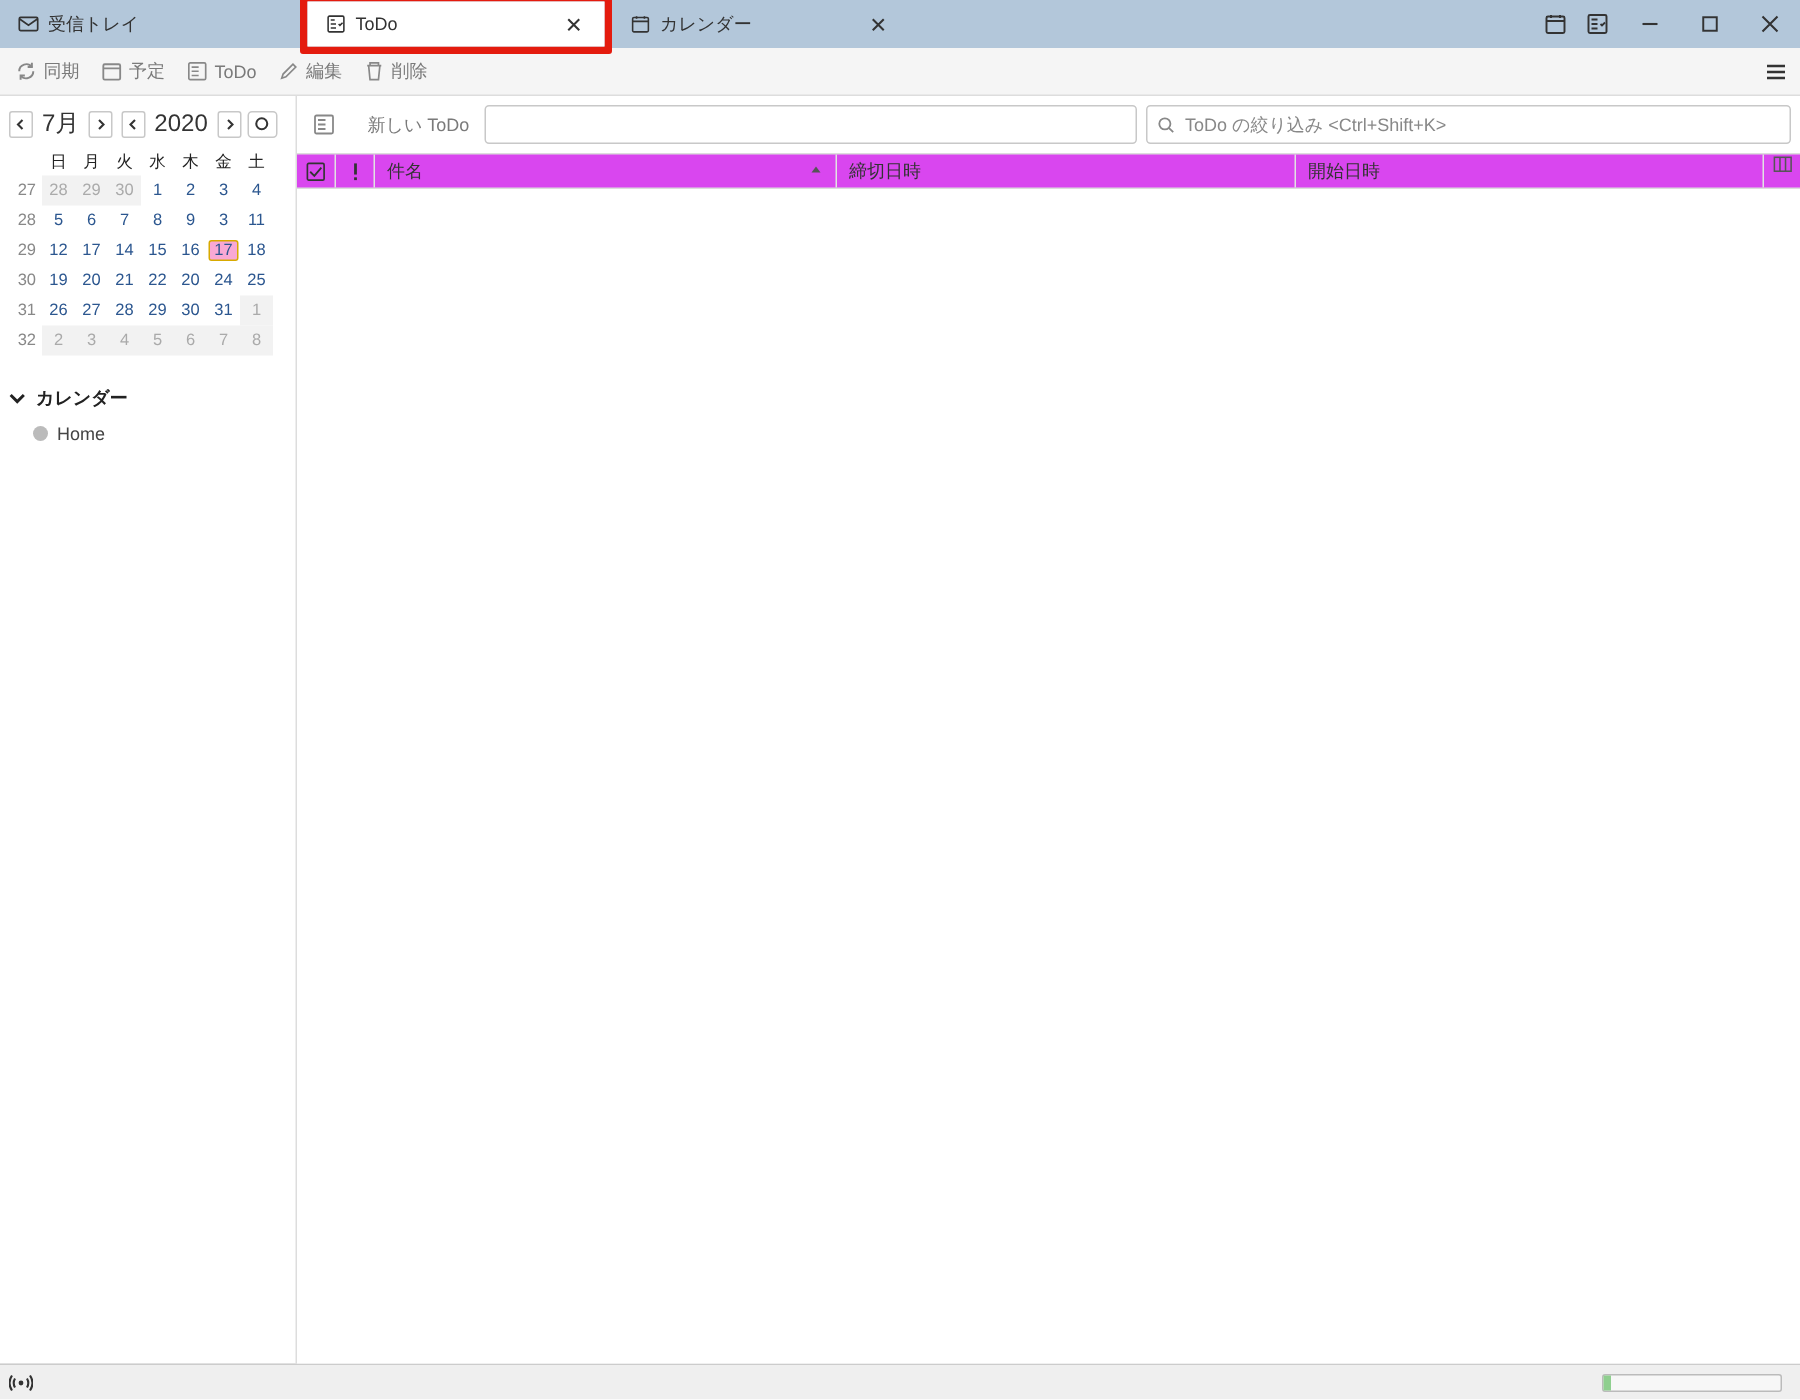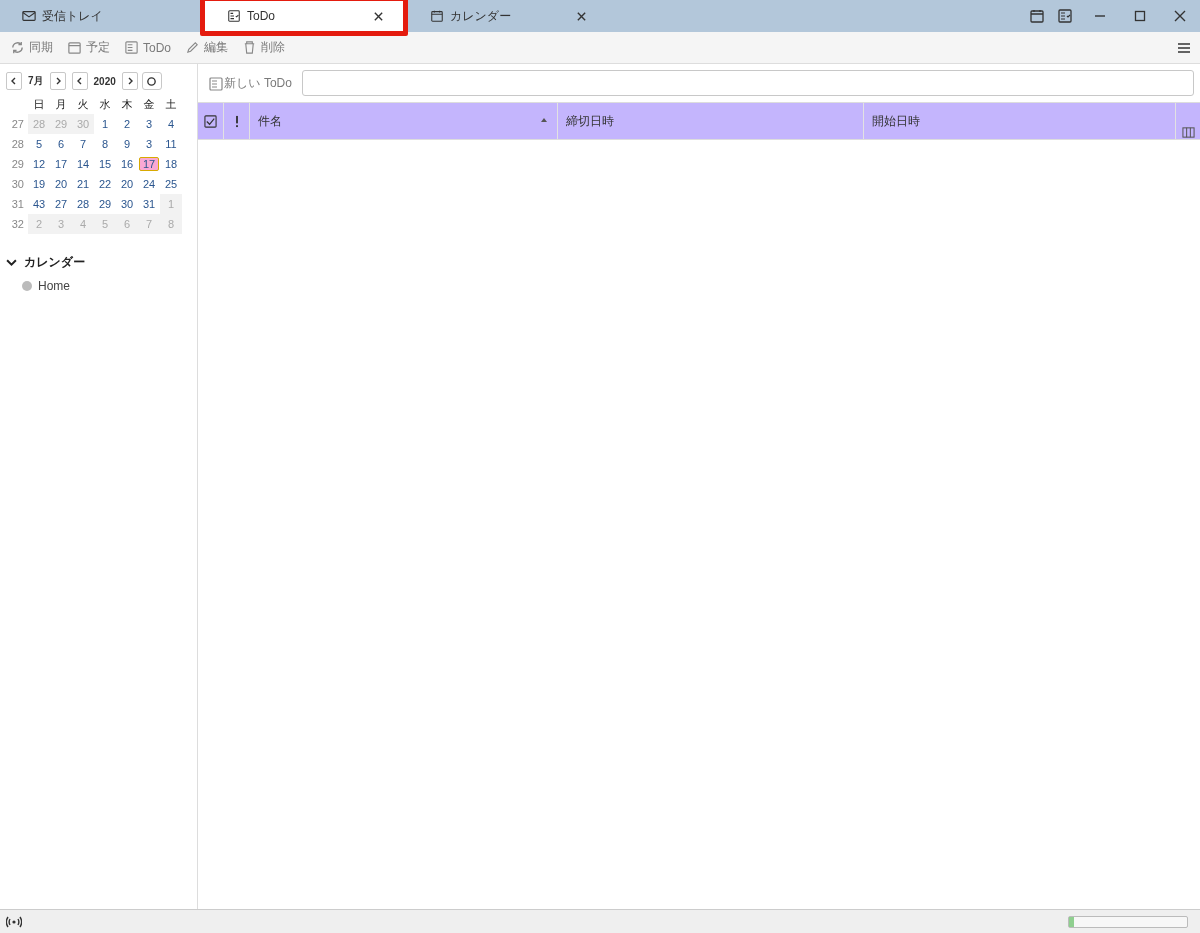--- a/index.html
+++ b/index.html
@@ -1,20 +1,20 @@
 <!DOCTYPE html>
 <html><head>
 <meta charset="utf-8">
 <style>
   * { box-sizing: border-box; margin: 0; padding: 0; }
   html, body { width: 1200px; height: 933px; font-family: "Meiryo", "Segoe UI", sans-serif; font-size: 12px; color: #333; overflow: hidden; background: #fff; }
 
   
   .titlebar { height: 32px; background: #b3c7da; display: flex; align-items: stretch; }
-  .tab { display: flex; align-items: center; gap: 6px; padding: 0 22px; height: 32px; cursor: default; position: relative; }
+  .tab { display: flex; align-items: center; gap: 6px; padding: 0 12px; height: 32px; cursor: default; position: relative; }
   .tab.active { background: #fff; }
   .tab .tab-icon { width: 14px; height: 14px; display: flex; align-items: center; justify-content: center; }
   .tab .tab-label { font-size: 12px; color: #333; min-width: 120px; }
   .tab .tab-close { width: 18px; height: 18px; display: flex; align-items: center; justify-content: center; margin-left: auto; color: #444; }
   .tab.fixed { width: 200px; }
   .tab.closable { width: 198px; }
   .highlight-wrap { border: 5px solid #e41b0e; border-radius: 2px; padding: 0; height: 40px; margin-top: -4px; margin-bottom: -4px; display: flex; align-items: stretch; position: relative; z-index: 5; }
   .highlight-wrap .tab { height: 30px; margin-top: 0; width: 198px; }
   .titlebar-spacer { flex: 1; }
   .titlebar-icons { display: flex; align-items: center; gap: 6px; padding-right: 4px; }
@@ -29,21 +29,21 @@
   .hamburger { margin-left: auto; width: 20px; height: 20px; display: flex; align-items: center; justify-content: center; color: #333; }
 
   
   .main { display: flex; height: calc(933px - 32px - 32px - 24px); }
 
   
   .sidebar { width: 198px; border-right: 1px solid #ddd; padding: 4px 4px; display: flex; flex-direction: column; }
 
   .cal-nav { display: flex; align-items: center; gap: 0; margin: 4px 2px 2px 2px; }
   .cal-nav .nav-btn { width: 16px; height: 18px; display: flex; align-items:center; justify-content:center; background:#fff; border:1px solid #c8c8c8; border-radius:2px; font-size:10px; color:#333; }
-  .cal-nav .nav-label { font-weight: bold; color:#333; font-size:10px; padding:0 6px; }
+  .cal-nav .nav-label { font-weight: normal; color:#333; font-size:16px; padding:0 6px; }
   .cal-nav .today-btn { width: 20px; border:1px solid #c8c8c8; border-radius:3px; display:flex; align-items:center; justify-content:center; height:18px; background:#fff; }
 
   .cal-grid { margin: 2px 2px 8px 2px; }
   .cal-row { display:flex; }
   .cal-cell { width: 22px; height: 20px; display:flex; align-items:center; justify-content:center; font-size:11px; color:#333; }
   .cal-week { width: 22px; text-align:right; padding-right:4px; color:#888; font-size:11px; display:flex; align-items:center; justify-content:flex-end; }
   .cal-head { color:#222; font-weight:normal; }
   .cal-other { color:#aaa; background:#f2f2f2; }
   .cal-day { color:#2b568f; }
   .cal-today-wrap { border:1px solid #d8aa00; background:#f9a8d4; border-radius:2px; padding:0 3px; }
@@ -51,26 +51,26 @@
   .side-section { margin-top: 8px; padding: 4px 2px; font-weight:bold; display:flex; align-items:center; gap:6px; cursor:default; color:#222; }
   .side-section .chev { width: 12px; height:12px; }
 
   .calendar-list { margin-left: 18px; margin-top:2px; }
   .calendar-item { display:flex; align-items:center; gap:6px; color:#444; font-weight:normal; padding:2px 0; }
   .dot { width:10px; height:10px; border-radius:50%; background:#bbb; }
 
   
   .content { flex:1; display:flex; flex-direction:column; }
   .content-top { display:flex; align-items:center; gap:6px; padding:6px 6px; }
-  .new-todo { display:flex; align-items:flex-end; gap:0; color:#7a7a7a; padding:2px 4px; }
+  .new-todo { display:flex; align-items:flex-start; gap:21px; color:#7a7a7a; padding:2px 4px; }
   .new-input { flex:1; height:26px; border:1px solid #c8c8c8; border-radius:3px; padding:0 6px; font-size:12px; }
   .filter-box { width: 430px; height:26px; border:1px solid #c8c8c8; border-radius:3px; display:flex; align-items:center; gap:6px; padding:0 6px; color:#888; }
   .filter-box .search-ic { width:13px; height:13px; }
 
-  .col-headers { height:38px; border-top:1px solid #ddd; border-bottom:1px solid #ddd; display:flex; align-items:flex-end; background:#c4b5fd; color:#333; }
+  .col-headers { height:24px; border-top:1px solid #ddd; border-bottom:1px solid #ddd; display:flex; align-items:flex-start; background:#d946ef; color:#333; }
   .col-icon { width:26px; display:flex; align-items:center; justify-content:center; border-right:1px solid #e2e2e2; height:100%; }
   .col { padding:0 8px; border-right:1px solid #e2e2e2; height:100%; display:flex; align-items:center; gap:4px; }
   .col-subject { flex:0 0 308px; }
   .col-start { flex:0 0 312px; }
   .col-due { flex:1; }
   .col-end-icon { width:24px; display:flex; align-items:center; justify-content:center; }
 
   .task-body { flex:1; background:#fff; }
 
   
@@ -290,21 +290,21 @@
           <div class="cal-cell cal-day">19</div>
           <div class="cal-cell cal-day">20</div>
           <div class="cal-cell cal-day">21</div>
           <div class="cal-cell cal-day">22</div>
           <div class="cal-cell cal-day">20</div>
           <div class="cal-cell cal-day">24</div>
           <div class="cal-cell cal-day">25</div>
         </div>
         <div class="cal-row">
           <div class="cal-week">31</div>
-          <div class="cal-cell cal-day">43</div>
+          <div class="cal-cell cal-day">26</div>
           <div class="cal-cell cal-day">27</div>
           <div class="cal-cell cal-day">28</div>
           <div class="cal-cell cal-day">29</div>
           <div class="cal-cell cal-day">30</div>
           <div class="cal-cell cal-day">31</div>
           <div class="cal-cell cal-other">1</div>
         </div>
         <div class="cal-row">
           <div class="cal-week">32</div>
           <div class="cal-cell cal-other">2</div>
@@ -338,20 +338,29 @@
   <div class="content">
     <div class="content-top">
       <div class="new-todo">
         <svg viewBox="0 0 16 16" width="16" height="16">
             <rect x="2" y="2" width="12" height="12" rx="1" fill="none" stroke="#888" stroke-width="1.2"></rect>
             <path d="M4 5h5M4 8h5M4 11h5" stroke="#888" stroke-width="1.2"></path>
           </svg>
         <span>新しい ToDo</span>
       </div>
       <input class="new-input" style="">
+      <div class="filter-box">
+        <span class="search-ic">
+          <svg viewBox="0 0 14 14" width="13" height="13">
+              <circle cx="6" cy="6" r="4" fill="none" stroke="#888" stroke-width="1.3"></circle>
+              <path d="M9 9l3 3" stroke="#888" stroke-width="1.3"></path>
+            </svg>
+        </span>
+        <span>ToDo の絞り込み  &lt;Ctrl+Shift+K&gt;</span>
+      </div>
     </div>
 
     <div class="col-headers">
       <div class="col-icon">
         <svg viewBox="0 0 14 14" width="13" height="13">
             <rect x="1" y="1" width="12" height="12" rx="1" fill="none" stroke="#333" stroke-width="1.2"></rect>
             <path d="M3 7l3 3 5-6" fill="none" stroke="#333" stroke-width="1.3"></path>
           </svg>
       </div>
       <div class="col-icon">

